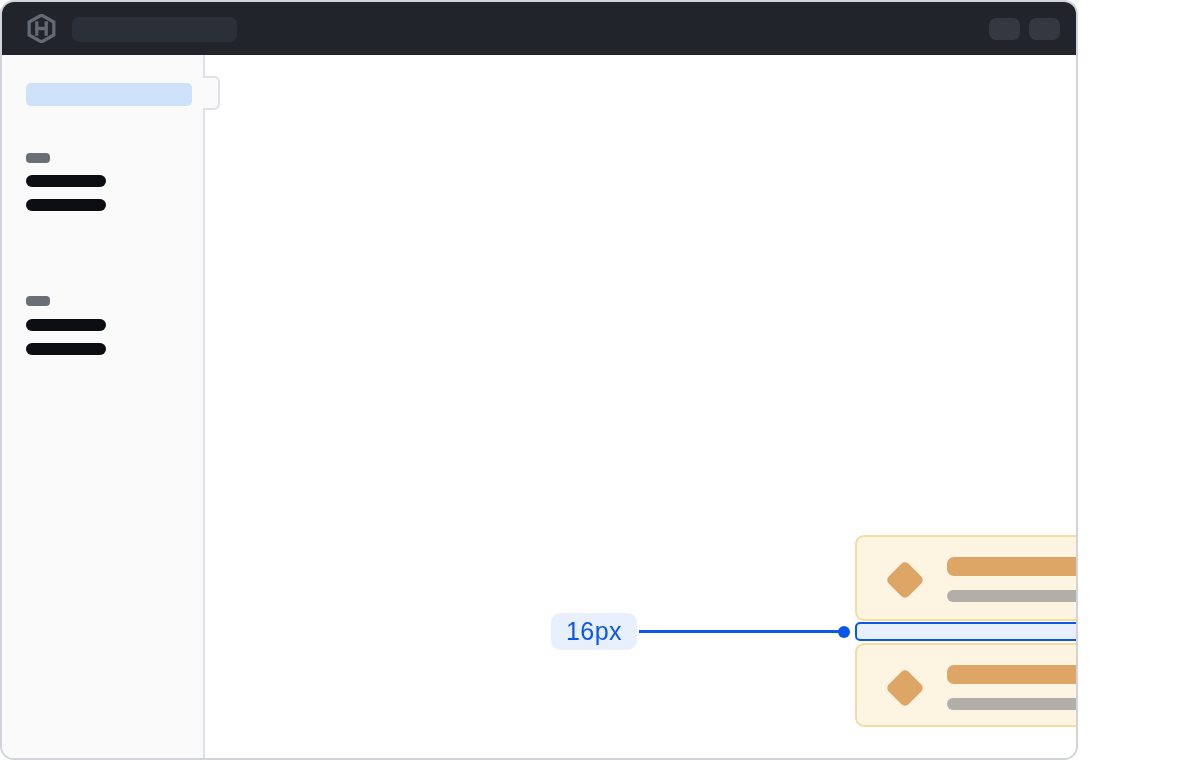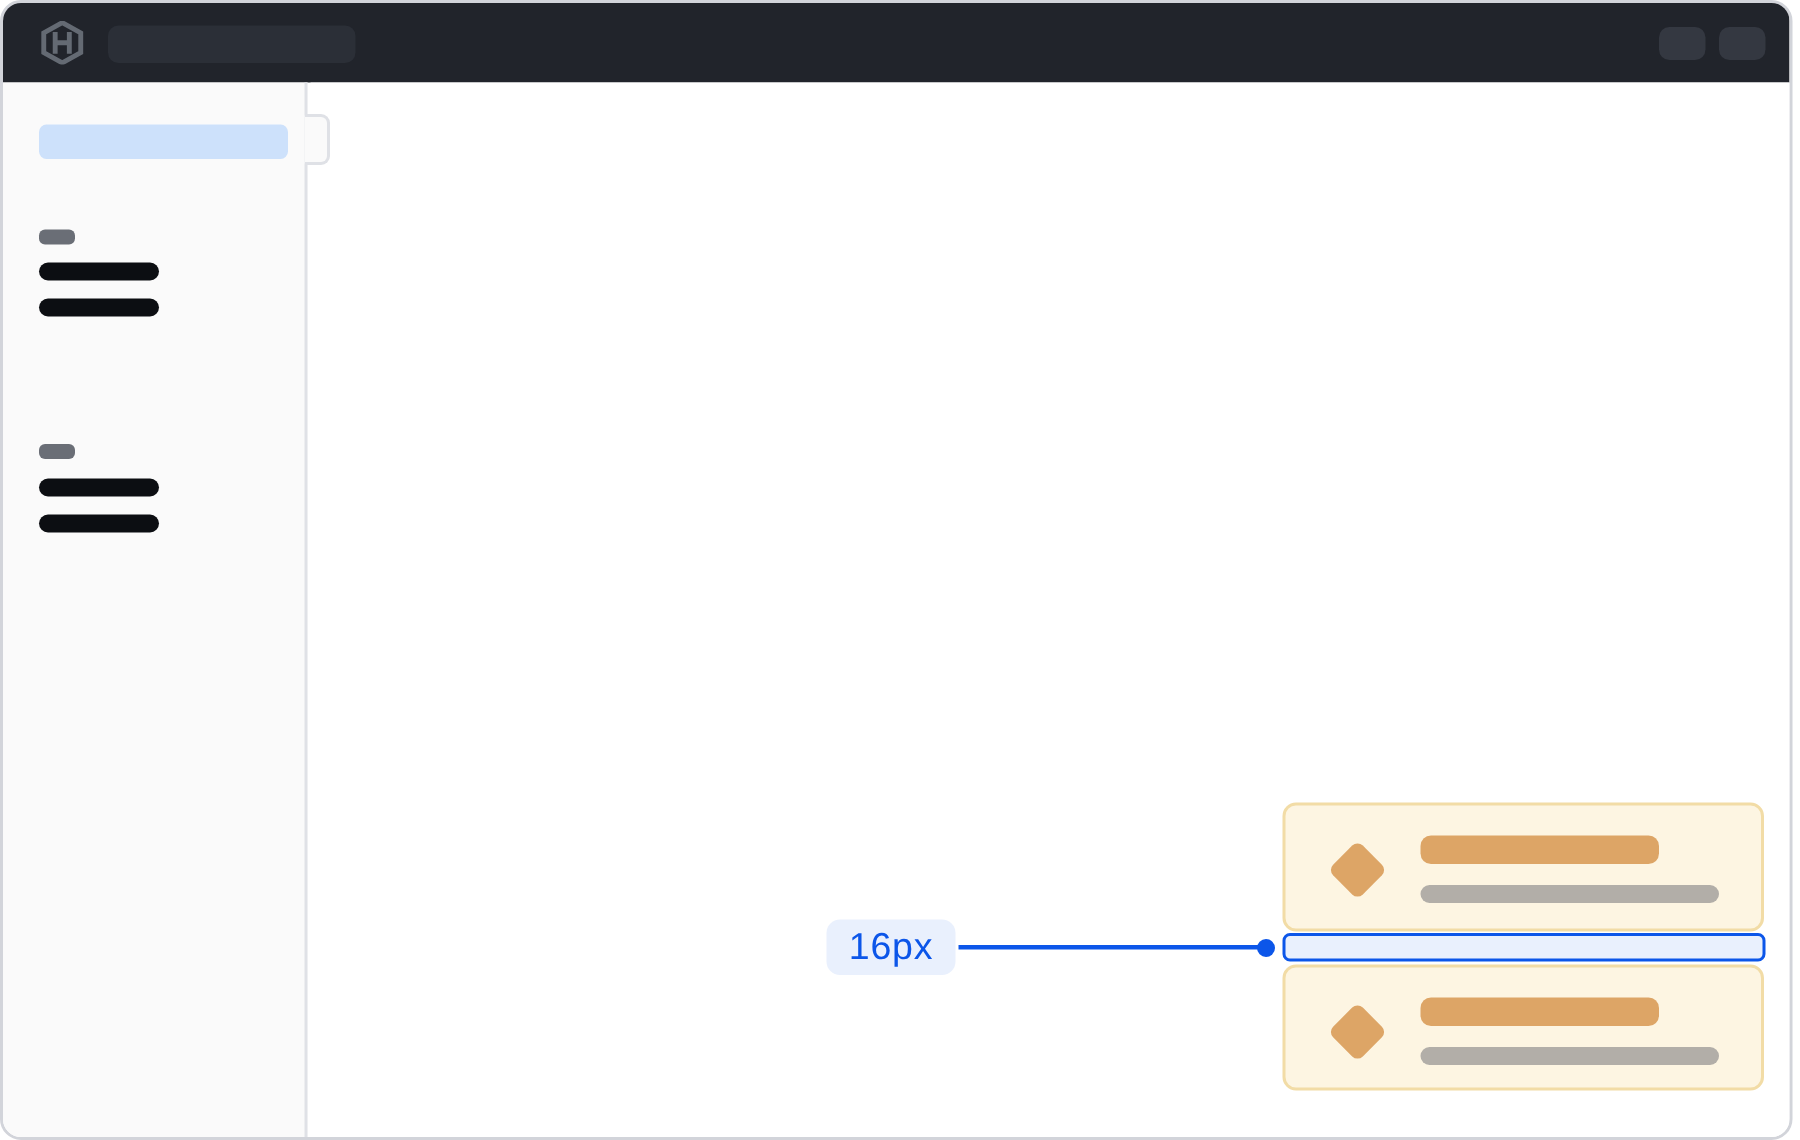--- a/index.html
+++ b/index.html
@@ -1,20 +1,20 @@
 <!DOCTYPE html>
 <html style="--frame-border: #d2d4da; --topbar-bg: #21242b; --search-pill: #2b2f37; --action-btn: #343841; --logo-gray: #646a73; --sidebar-bg: #fafafa; --sidebar-border: #dfe1e6; --active-blue: #cde1fb; --pill-gray: #6a6e76; --bar-black: #0c0e12; --card-bg: #fdf5e2; --card-border: #f2dca6; --orange: #dda566; --bar-gray: #b2aea8; --annot-blue: #0c56e9; --annot-fill: #e9f0fd;"><head>
 <meta charset="utf-8">
 <style>
   * { margin: 0; padding: 0; box-sizing: border-box; }
   html, body { width: 1200px; height: 760px; background: #ffffff; font-family: "Liberation Sans", sans-serif; }
 
   .frame {
     position: relative;
-    width: 1195px; height: 760px;
+    width: 1078px; height: 760px;
     border: 2px solid var(--frame-border);
     border-radius: 14px;
     overflow: hidden;
     background: #ffffff;
   }
 
   
   .topbar {
     position: absolute; left: 0; top: 0; right: 0; height: 53px;
     background: var(--topbar-bg);

